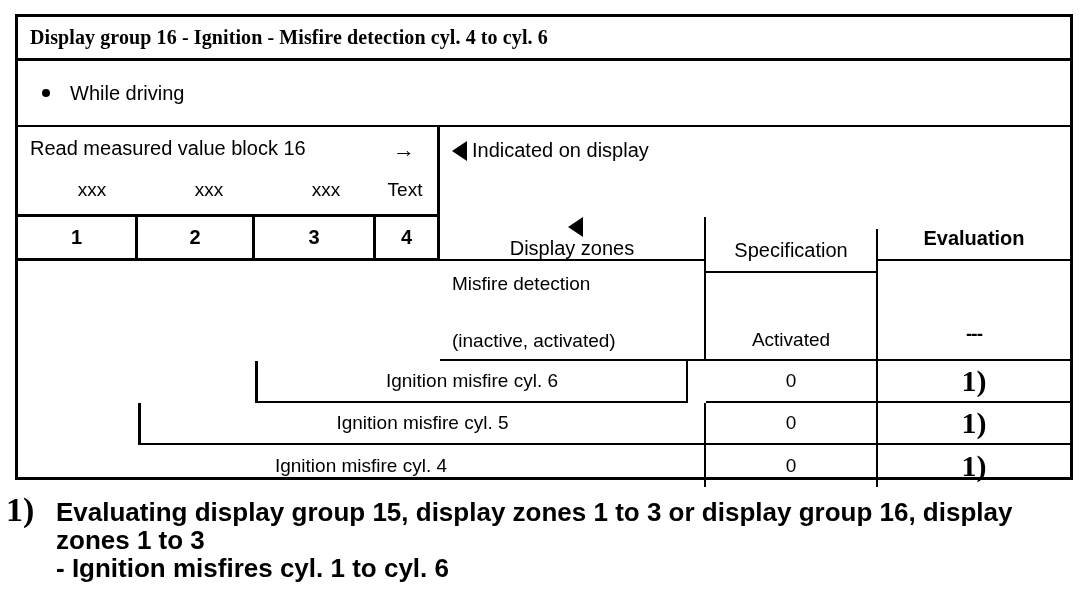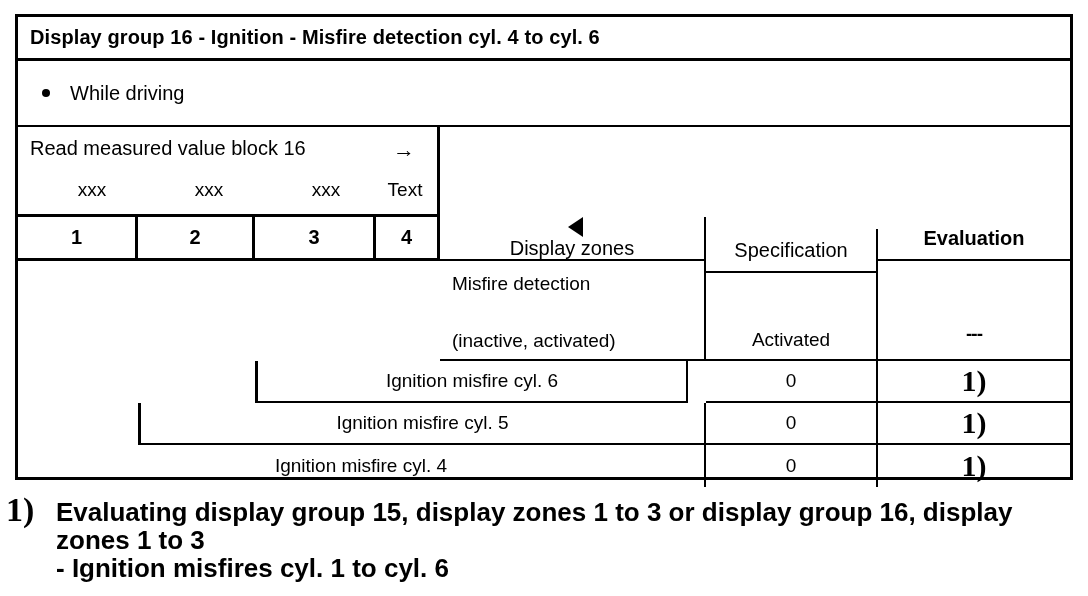--- a/index.html
+++ b/index.html
@@ -38,20 +38,21 @@
     border-bottom: 3px solid #000;
     display: flex;
     align-items: center;
   }
   #title-text {
     font-size: 20px;
     font-weight: bold;
     padding-left: 12px;
     letter-spacing: 0.1px;
     white-space: nowrap;
+    font-family: Liberation Serif, serif;
   }
 
   
   #condition-row {
     left: 0px;
     top: 44px;
     width: 1052px;
     height: 66px;
     border-bottom: 2px solid #000;
     display: flex;
@@ -261,20 +262,26 @@
   <div class="abs" id="readblock">
     <span id="readblock-title">Read measured value block 16</span>
     <span id="readblock-arrow">→</span>
 
     <span class="zone-head" style="left:28px;  width:92px;">xxx</span>
     <span class="zone-head" style="left:145px; width:92px;">xxx</span>
     <span class="zone-head" style="left:262px; width:92px;">xxx</span>
     <span class="zone-head" style="left:356px; width:62px;">Text</span>
   </div>
 
+  <div class="abs" id="indicated-panel">
+    <div id="indicated-row">
+      <span class="tri-left"></span>
+      <span class="tri-label">Indicated on display</span>
+    </div>
+  </div>
 
   <div class="abs znum" style="left:0px;   width:120px;">1</div>
   <div class="abs znum" style="left:120px; width:117px;">2</div>
   <div class="abs znum" style="left:237px; width:121px;">3</div>
   <div class="abs znum" style="left:358px; width:64px;">4</div>
 
   <div class="abs" id="hdr-zones">
     <span class="tri-left"></span>
     <span class="tri-label">Display zones</span>
   </div>

